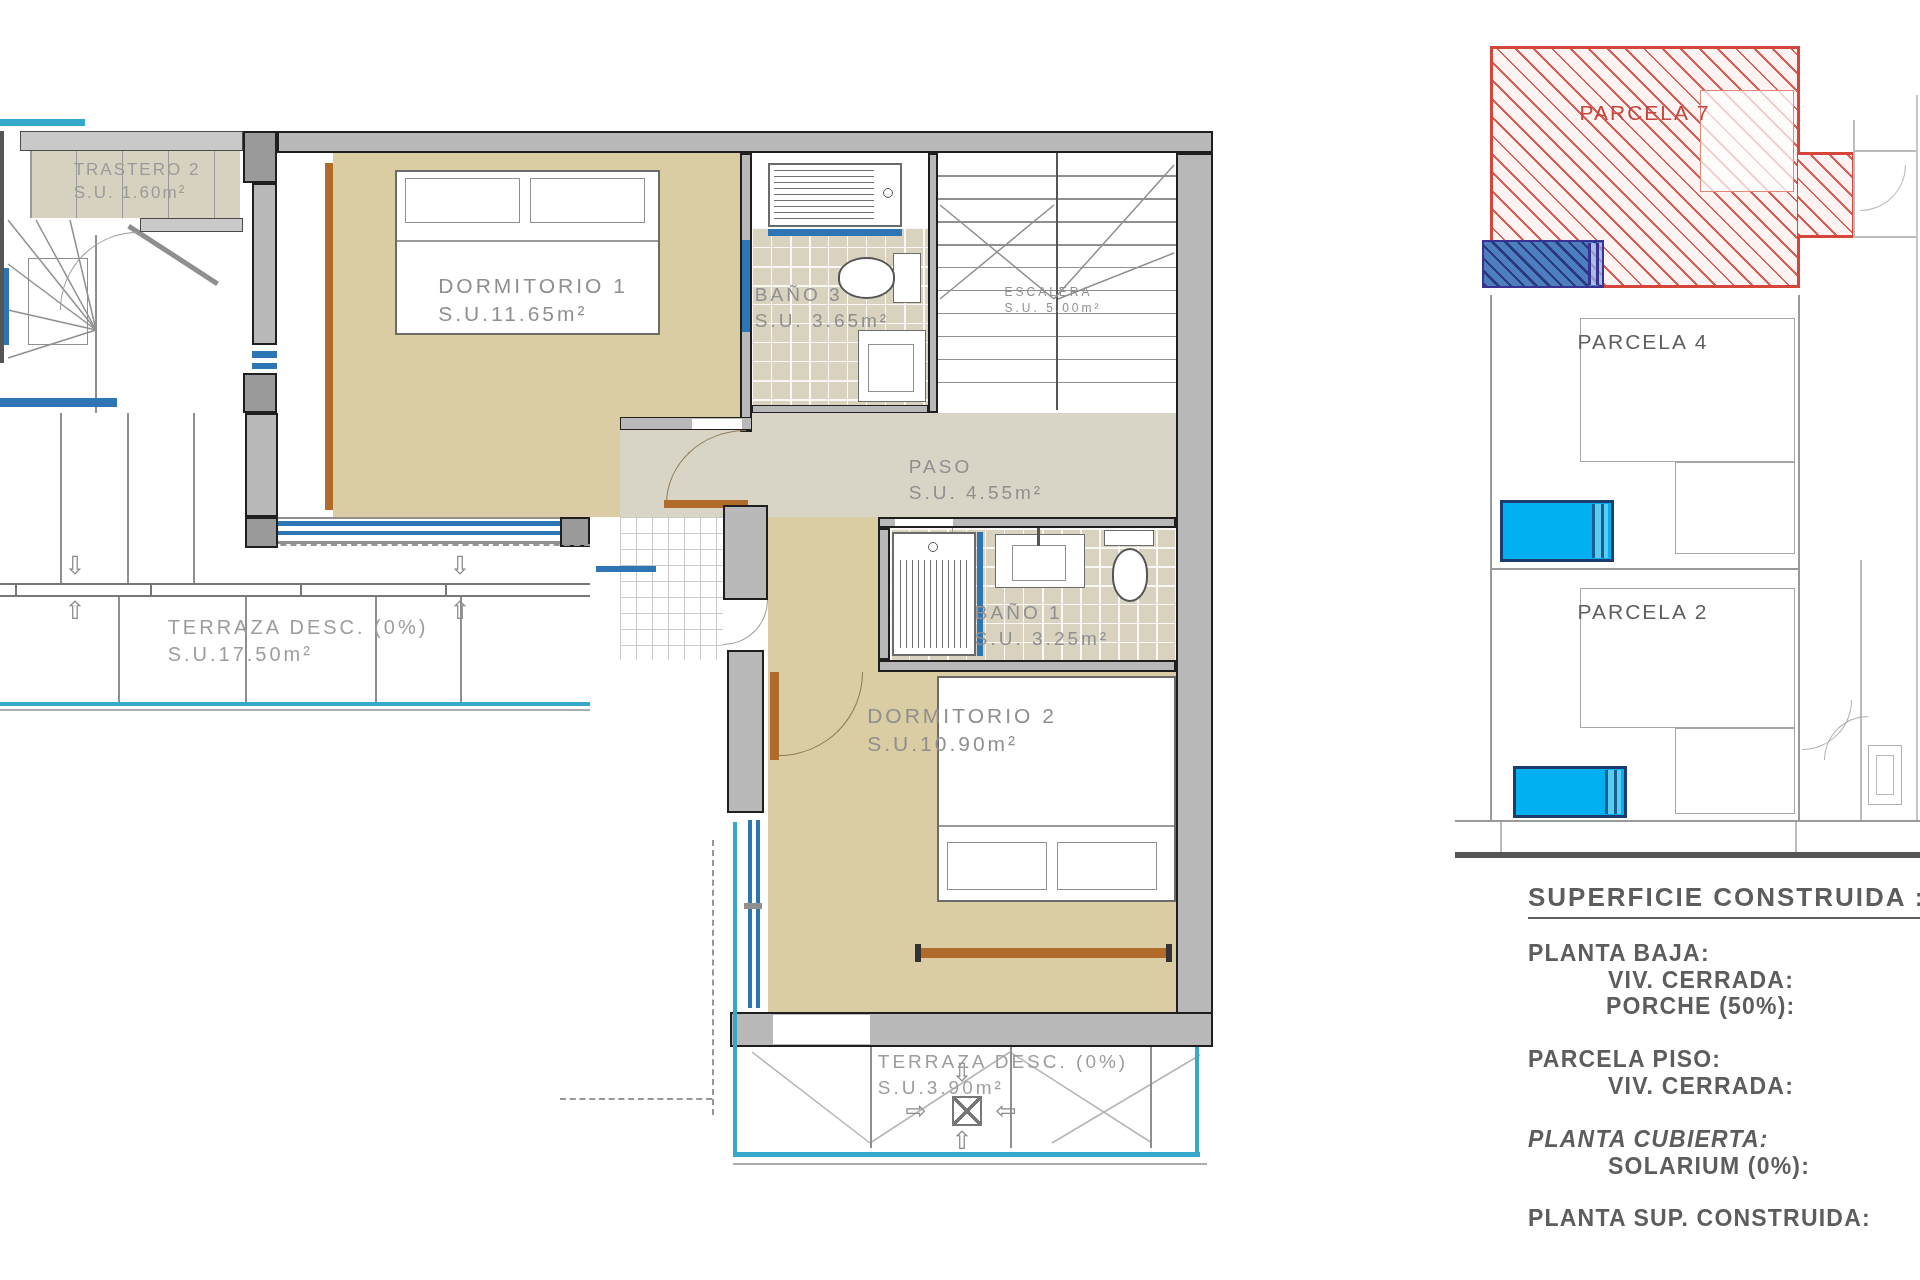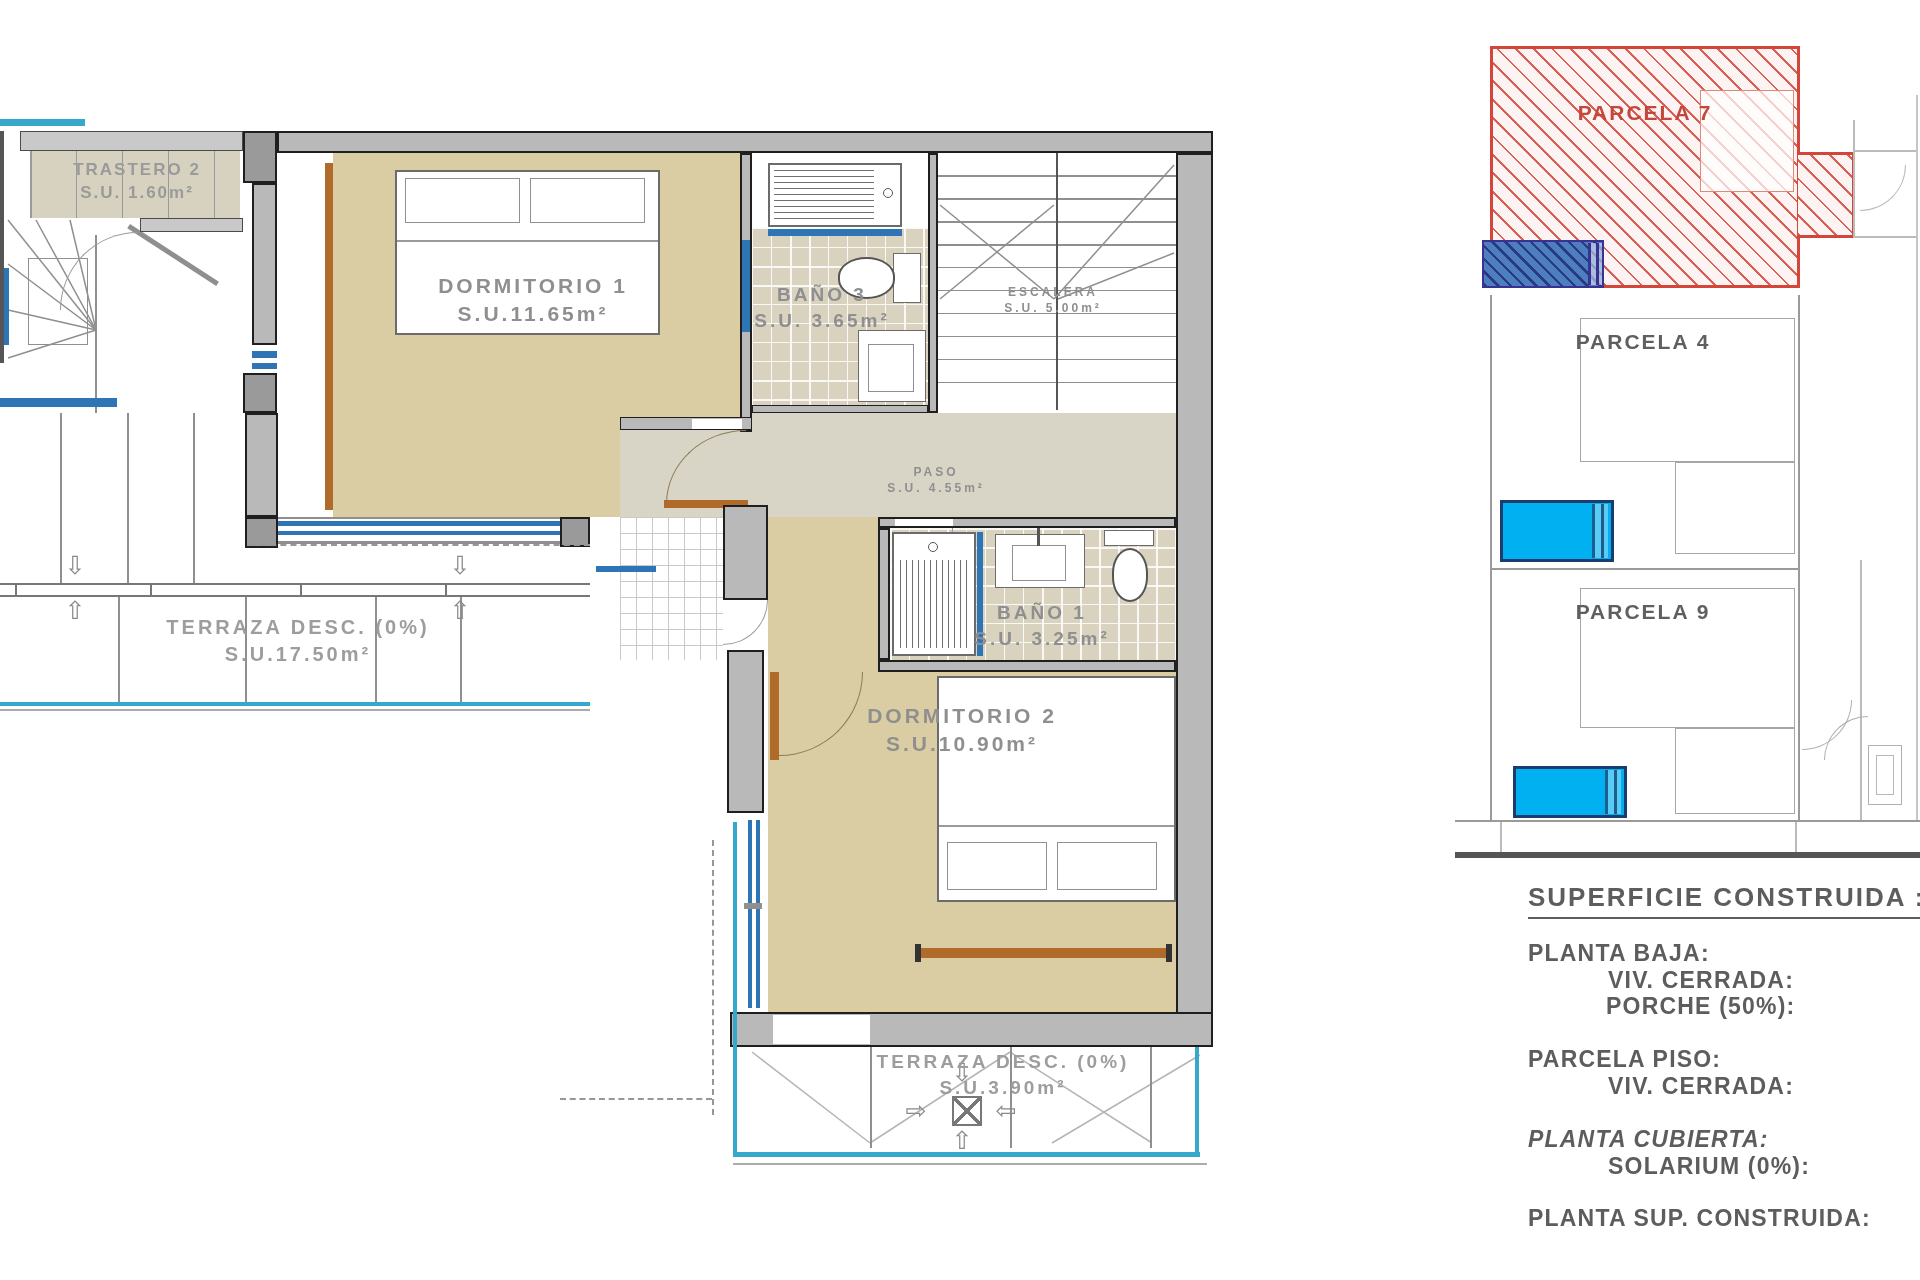--- a/index.html
+++ b/index.html
@@ -24,22 +24,22 @@
     repeating-linear-gradient(90deg,rgba(255,255,255,.85) 0 1.5px,transparent 1.5px 19px),
     repeating-linear-gradient(180deg,rgba(255,255,255,.85) 0 1.5px,transparent 1.5px 19px);}
   .gridfine{background-image:
     repeating-linear-gradient(90deg,#c9c9c9 0 1px,transparent 1px 16px),
     repeating-linear-gradient(180deg,#c9c9c9 0 1px,transparent 1px 16px);}
   .stripes-h{background-image:repeating-linear-gradient(180deg,#707070 0 1.5px,transparent 1.5px 6px);}
   .stripes-v{background-image:repeating-linear-gradient(90deg,#707070 0 1.5px,transparent 1.5px 6px);}
   .white-box{position:absolute;background:#fff;border:2px solid #6b6b6b;box-sizing:border-box;}
   .thin-box{position:absolute;background:#fff;border:1.5px solid #909090;box-sizing:border-box;}
   .bowl{position:absolute;background:#fff;border:2px solid #555;border-radius:50%/46%;box-sizing:border-box;}
-  .lbl{position:absolute;transform:translate(-50%,-50%);color:#8f8f8f;font-weight:700;
-       letter-spacing:3px;white-space:nowrap;text-align:center;line-height:1.35;}
+  .lbl{position:absolute;transform:translate(-50%,-50%);color:#8f8f8f;font-weight:400;
+       letter-spacing:3px;white-space:nowrap;line-height:1.35;}
   .arr{position:absolute;transform:translate(-50%,-50%);color:#8a8a8a;font-size:25px;}
   .arc{position:absolute;box-sizing:border-box;background:transparent;}
   .arc.c-br{border-top:1.8px solid #8d7b55;border-left:1.8px solid #8d7b55;border-radius:100% 0 0 0;}
   .arc.c-tl{border-bottom:1.8px solid #8d7b55;border-right:1.8px solid #8d7b55;border-radius:0 0 100% 0;}
   .arc.gray{border-color:#9a9a9a;}
   .dash-t{position:absolute;border-top:2px dashed #979797;}
   .dash-l{position:absolute;border-left:2px dashed #979797;}
   .hatch-red{position:absolute;background-color:#fdf3f2;border:3px solid #d4453a;box-sizing:border-box;
     background-image:repeating-linear-gradient(45deg,rgba(212,69,58,.85) 0 2px,transparent 2px 13px);}
   .hatch-blue{position:absolute;background-color:#4d7fc0;border:2.5px solid #3a3293;box-sizing:border-box;
@@ -250,21 +250,21 @@
       <div>S.U.11.65m²</div>
     </div>
     <div class="lbl" style="left:822px;top:308px;font-size:19px;">
       <div>BAÑO 3</div>
       <div>S.U. 3.65m²</div>
     </div>
     <div class="lbl" style="left:1053px;top:300px;font-size:12px;">
       <div>ESCALERA</div>
       <div>S.U. 5.00m²</div>
     </div>
-    <div class="lbl" style="left:936px;top:480px;font-size:12px;">
+    <div class="lbl" style="left:976px;top:480px;font-size:19px;">
       <div>PASO</div>
       <div>S.U. 4.55m²</div>
     </div>
     <div class="lbl" style="left:1042px;top:626px;font-size:19px;">
       <div>BAÑO 1</div>
       <div>S.U. 3.25m²</div>
     </div>
     <div class="lbl" style="left:962px;top:730px;font-size:21px;">
       <div>DORMITORIO 2</div>
       <div>S.U.10.90m²</div>
@@ -318,21 +318,21 @@
     <div class="line" style="left:1500px;top:822px;width:2px;height:30px;background:#bbb;"></div>
     <div class="line" style="left:1795px;top:822px;width:2px;height:30px;background:#bbb;"></div>
 
     <div class="lbl" style="left:1645px;top:113px;font-size:21px;color:#c4463c;letter-spacing:2px;">
       <div>PARCELA 7</div>
     </div>
     <div class="lbl" style="left:1643px;top:342px;font-size:21px;color:#5f5f5f;letter-spacing:2px;">
       <div>PARCELA 4</div>
     </div>
     <div class="lbl" style="left:1643px;top:612px;font-size:21px;color:#5f5f5f;letter-spacing:2px;">
-      <div>PARCELA 9</div>
+      <div>PARCELA 2</div>
     </div>
   </div>
 
   <div>
     <div class="txt head" style="left:1528px;top:882px;">SUPERFICIE CONSTRUIDA :</div>
     <div class="txt" style="left:1528px;top:940px;">PLANTA BAJA:</div>
     <div class="txt" style="left:1608px;top:967px;">VIV. CERRADA:</div>
     <div class="txt" style="left:1606px;top:993px;">PORCHE (50%):</div>
     <div class="txt" style="left:1528px;top:1046px;">PARCELA PISO:</div>
     <div class="txt" style="left:1608px;top:1073px;">VIV. CERRADA:</div>

